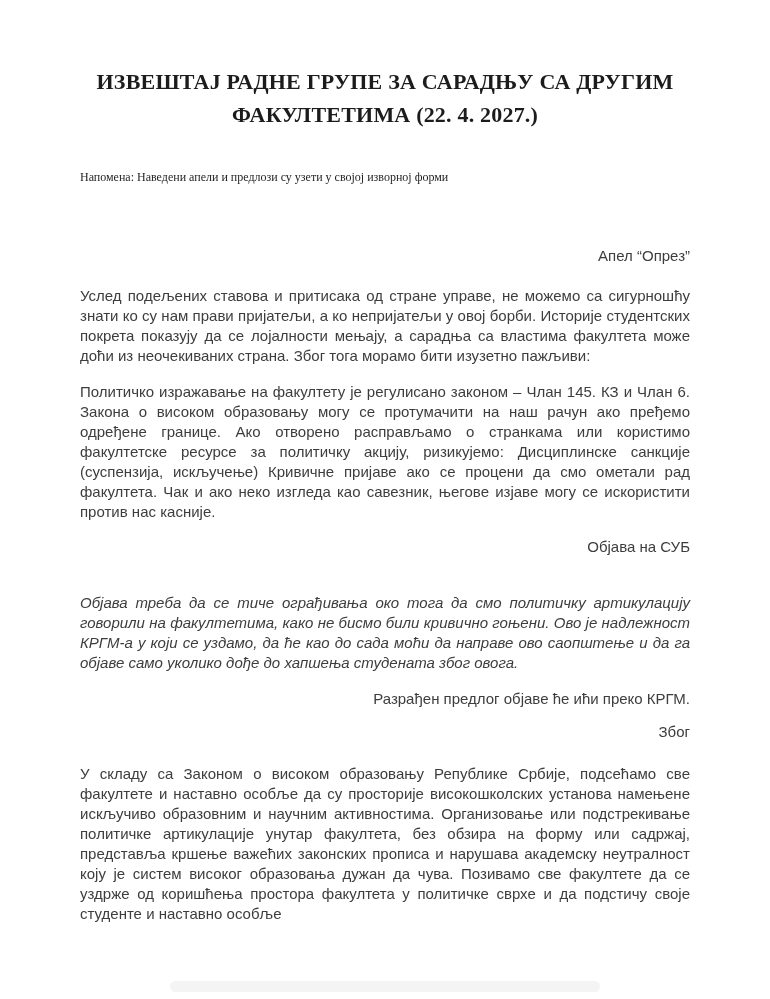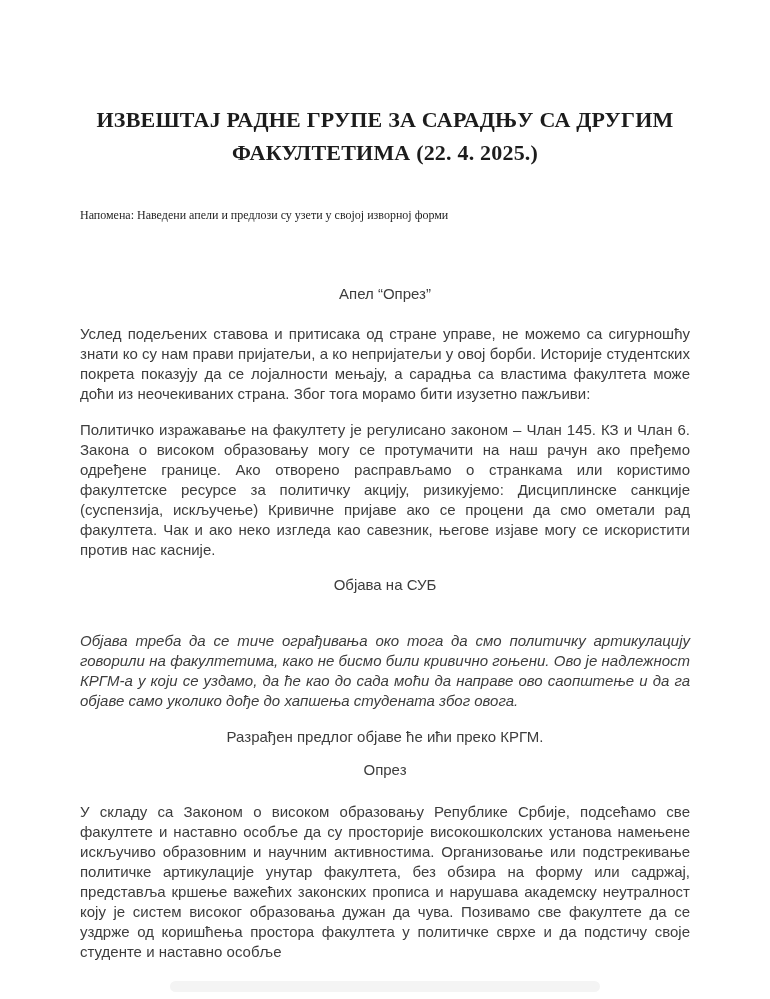--- a/index.html
+++ b/index.html
@@ -14,21 +14,21 @@
     overflow: hidden;
   }
   .page {
     position: absolute;
     left: 0;
     top: 0;
     width: 770px;
     height: 999px;
     background: #ffffff;
     box-sizing: border-box;
-    padding: 103px 80px 0 80px;
+    padding: 65px 80px 0 80px;
   }
   .doc-title {
     font-family: "Liberation Serif", "DejaVu Serif", serif;
     font-weight: bold;
     font-size: 22px;
     line-height: 33px;
     text-align: center;
     color: #1c1c1c;
     letter-spacing: 0.2px;
   }
@@ -39,21 +39,21 @@
     line-height: 22px;
     color: #1f1f1f;
   }
   .body-text {
     font-family: "Liberation Sans", "DejaVu Sans", sans-serif;
     font-size: 15px;
     line-height: 20px;
     color: #3d3d3d;
   }
   .sec-label { 
-    text-align: center;
+    text-align: right;
   }
   .para {
     text-align: justify;
   }
   .mt-label-oprez { margin-top: 58px; }
   .mt-para1      { margin-top: 20px; }
   .mt-para2      { margin-top: 16px; }
   .mt-label-sub  { margin-top: 15px;  }
   .mt-para3      { margin-top: 36px; font-style: italic; }
   .mt-para-krgm  { margin-top: 16px; }
@@ -69,36 +69,36 @@
     background: #f4f4f4;
   }
 </style>
 </head>
 <body>
 
 <div class="page">
 
   <div class="doc-title">
     <div>ИЗВЕШТАЈ РАДНЕ ГРУПЕ ЗА САРАДЊУ СА ДРУГИМ</div>
-    <div>ФАКУЛТЕТИМА (22. 4. 2025.)</div>
+    <div>ФАКУЛТЕТИМА (22. 4. 2027.)</div>
   </div>
 
   <div class="doc-note">Напомена: Наведени апели и предлози су узети у својој изворној форми</div>
 
   <div class="body-text sec-label mt-label-oprez">Апел “Опрез”</div>
 
   <div class="body-text para mt-para1">Услед подељених ставова и притисака од стране управе, не можемо са сигурношћу знати ко су нам прави пријатељи, а ко непријатељи у овој борби. Историје студентских покрета показују да се лојалности мењају, а сарадња са властима факултета може доћи из неочекиваних страна. Због тога морамо бити изузетно пажљиви:</div>
 
   <div class="body-text para mt-para2">Политичко изражавање на факултету је регулисано законом – Члан 145. КЗ и Члан 6. Закона о високом образовању могу се протумачити на наш рачун ако пређемо одређене границе. Ако отворено расправљамо о странкама или користимо факултетске ресурсе за политичку акцију, ризикујемо: Дисциплинске санкције (суспензија, искључење) Кривичне пријаве ако се процени да смо ометали рад факултета. Чак и ако неко изгледа као савезник, његове изјаве могу се искористити против нас касније.</div>
 
   <div class="body-text sec-label mt-label-sub">Објава на СУБ</div>
 
   <div class="body-text para mt-para3">Објава треба да се тиче ограђивања око тога да смо политичку артикулацију говорили на факултетима, како не бисмо били кривично гоњени. Ово је надлежност КРГМ-а у који се уздамо, да ће као до сада моћи да направе ово саопштење и да га објаве само уколико дође до хапшења студената због овога.</div>
 
   <div class="body-text sec-label mt-para-krgm">Разрађен предлог објаве ће ићи преко КРГМ.</div>
 
-  <div class="body-text sec-label mt-label-apel">Опрез</div>
+  <div class="body-text sec-label mt-label-apel">Због</div>
 
   <div class="body-text para mt-para4">У складу са Законом о високом образовању Републике Србије, подсећамо све факултете и наставно особље да су просторије високошколских установа намењене искључиво образовним и научним активностима. Организовање или подстрекивање политичке артикулације унутар факултета, без обзира на форму или садржај, представља кршење важећих законских прописа и нарушава академску неутралност коју је систем високог образовања дужан да чува. Позивамо све факултете да се уздрже од коришћења простора факултета у политичке сврхе и да подстичу своје студенте и наставно особље</div>
 
 </div>
 
 <div class="bottom-ghost-bar"></div>
 
 </body></html>

